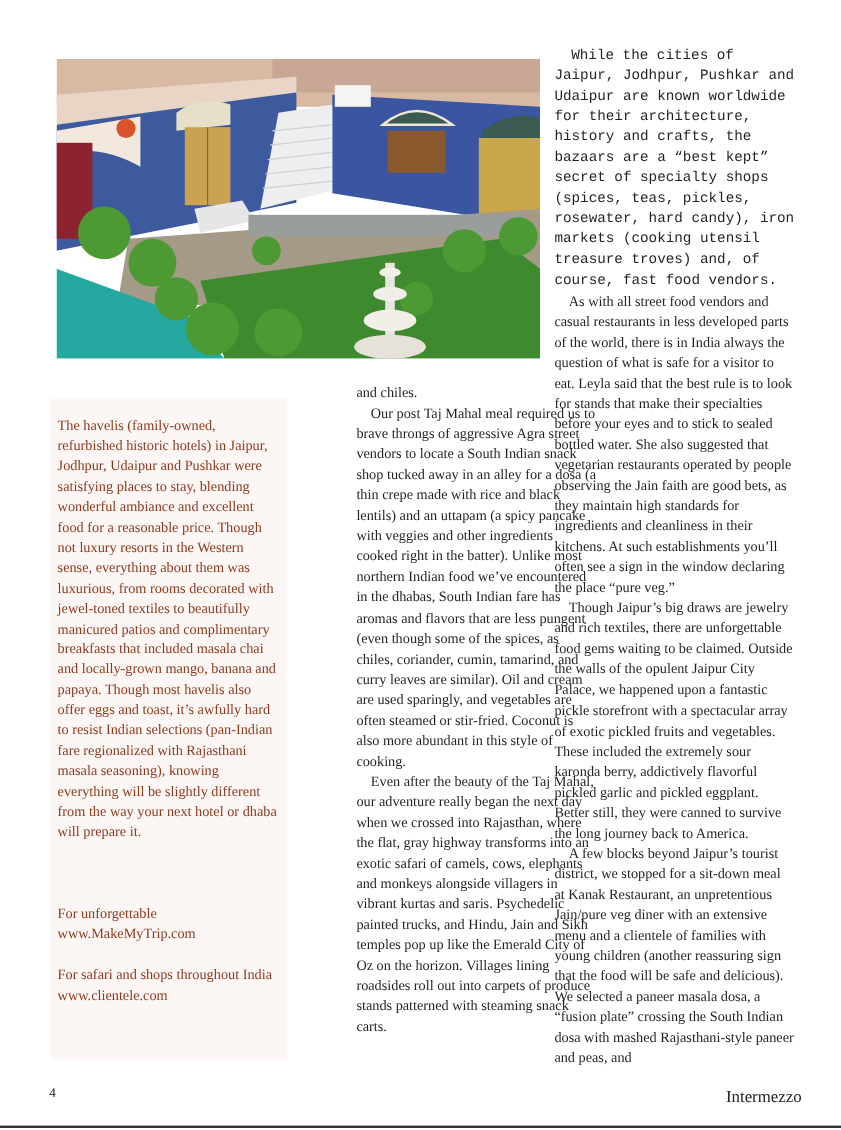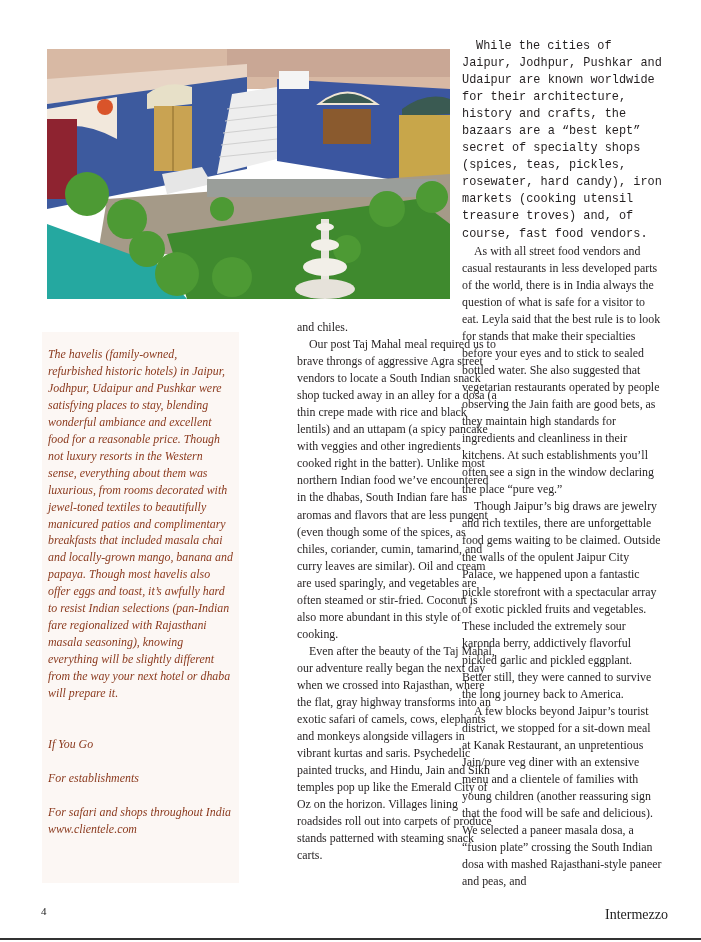--- a/index.html
+++ b/index.html
@@ -9,21 +9,21 @@
   .bottom-rule { position: absolute; left: 0; bottom: 0; width: 701px; height: 2px; background: #333; }
 
   
   .photo { position: absolute; left: 47px; top: 49px; width: 403px; height: 250px; overflow: hidden; }
   .photo svg { display: block; width: 100%; height: 100%; }
 
   
   .sidebar { position: absolute; left: 42px; top: 332px; width: 197px; height: 551px;
              background: #fcf7f4; box-sizing: border-box; padding: 14px 6px 0 6px;
              color: #8b3a1e; font-size: 11.9px; line-height: 16.95px; }
-  .sidebar p { margin: 0; font-style: italic; }
+  .sidebar p { margin: 0; }
   .sidebar .gap { height: 34px; }
   .sidebar .gap-s { height: 17px; }
 
   
   .col { position: absolute; font-size: 11.9px; line-height: 17.05px; color: #231f20; }
   .col p { margin: 0; text-indent: 12px; }
   .col p.noindent { text-indent: 0; }
   .col2 { left: 251px; top: 319px; width: 200px; margin-left: 46px; }
   .col3 { left: 462px; top: 38px; width: 200px; }
   .col3 p.first { text-indent: 14px; font-family: Liberation Mono, monospace; }
@@ -100,23 +100,23 @@
         <ellipse cx="278" cy="196" rx="14" ry="6" fill="#f2efe8"></ellipse>
         <ellipse cx="278" cy="218" rx="22" ry="9" fill="#f2efe8"></ellipse>
         <ellipse cx="278" cy="240" rx="30" ry="10" fill="#e6e2da"></ellipse>
       </g>
     </svg>
   </div>
 
   <aside class="sidebar">
     <p>The havelis (family-owned, refurbished historic hotels) in Jaipur, Jodhpur, Udaipur and Pushkar were satisfying places to stay, blending wonderful ambiance and excellent food for a reasonable price. Though not luxury resorts in the Western sense, everything about them was luxurious, from rooms decorated with jewel-toned textiles to beautifully manicured patios and complimentary breakfasts that included masala chai and locally-grown mango, banana and papaya. Though most havelis also offer eggs and toast, it’s awfully hard to resist Indian selections (pan-Indian fare regionalized with Rajasthani masala seasoning), knowing everything will be slightly different from the way your next hotel or dhaba will prepare it.</p>
     <div class="gap"></div>
-    <p>If You Go</p>
     <div class="gap-s"></div>
-    <p>For establishments</p>
+    <p>For unforgettable</p>
+    <p>www.MakeMyTrip.com</p>
     <div class="gap-s"></div>
     <p>For safari and shops throughout India</p>
     <p>www.clientele.com</p>
   </aside>
 
   <div class="col col2">
     <p class="noindent">and chiles.</p>
     <p>Our post Taj Mahal meal required us to brave throngs of aggressive Agra street vendors to locate a South Indian snack shop tucked away in an alley for a dosa (a thin crepe made with rice and black lentils) and an uttapam (a spicy pancake with veggies and other ingredients cooked right in the batter). Unlike most northern Indian food we’ve encountered in the dhabas, South Indian fare has aromas and flavors that are less pungent (even though some of the spices, as chiles, coriander, cumin, tamarind, and curry leaves are similar). Oil and cream are used sparingly, and vegetables are often steamed or stir-fried. Coconut is also more abundant in this style of cooking.</p>
     <p>Even after the beauty of the Taj Mahal, our adventure really began the next day when we crossed into Rajasthan, where the flat, gray highway transforms into an exotic safari of camels, cows, elephants and monkeys alongside villagers in vibrant kurtas and saris. Psychedelic painted trucks, and Hindu, Jain and Sikh temples pop up like the Emerald City of Oz on the horizon. Villages lining roadsides roll out into carpets of produce stands patterned with steaming snack carts.</p>
   </div>

